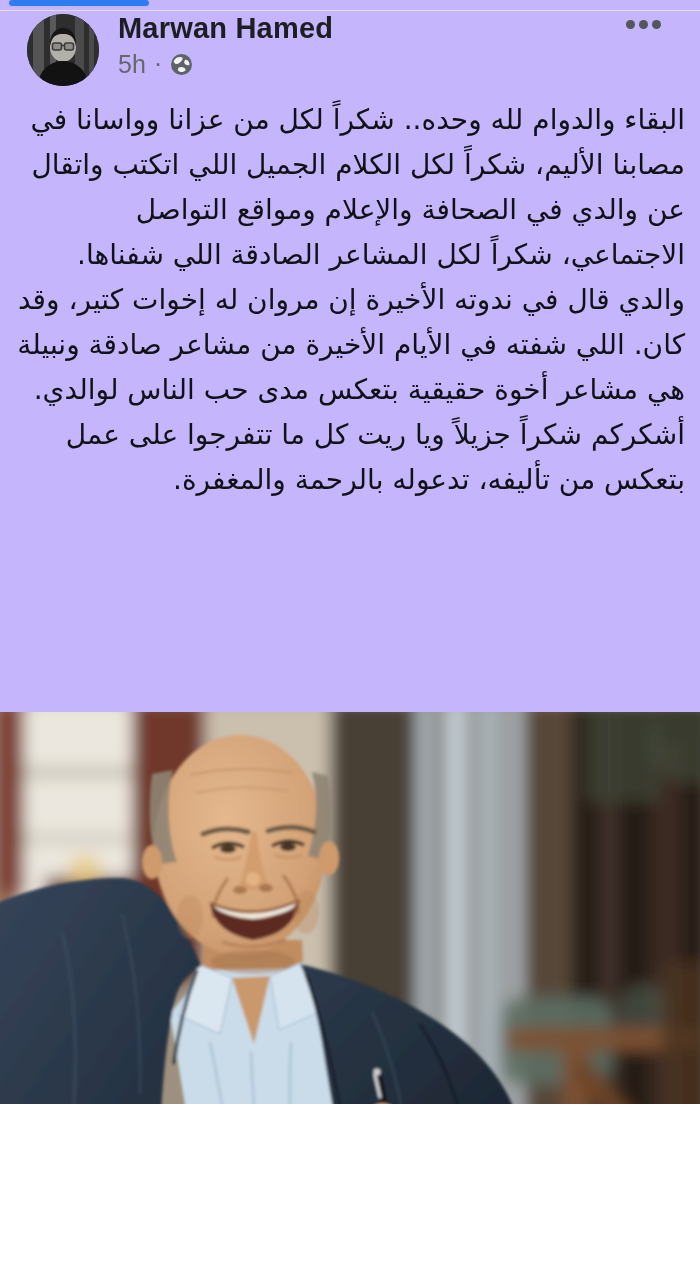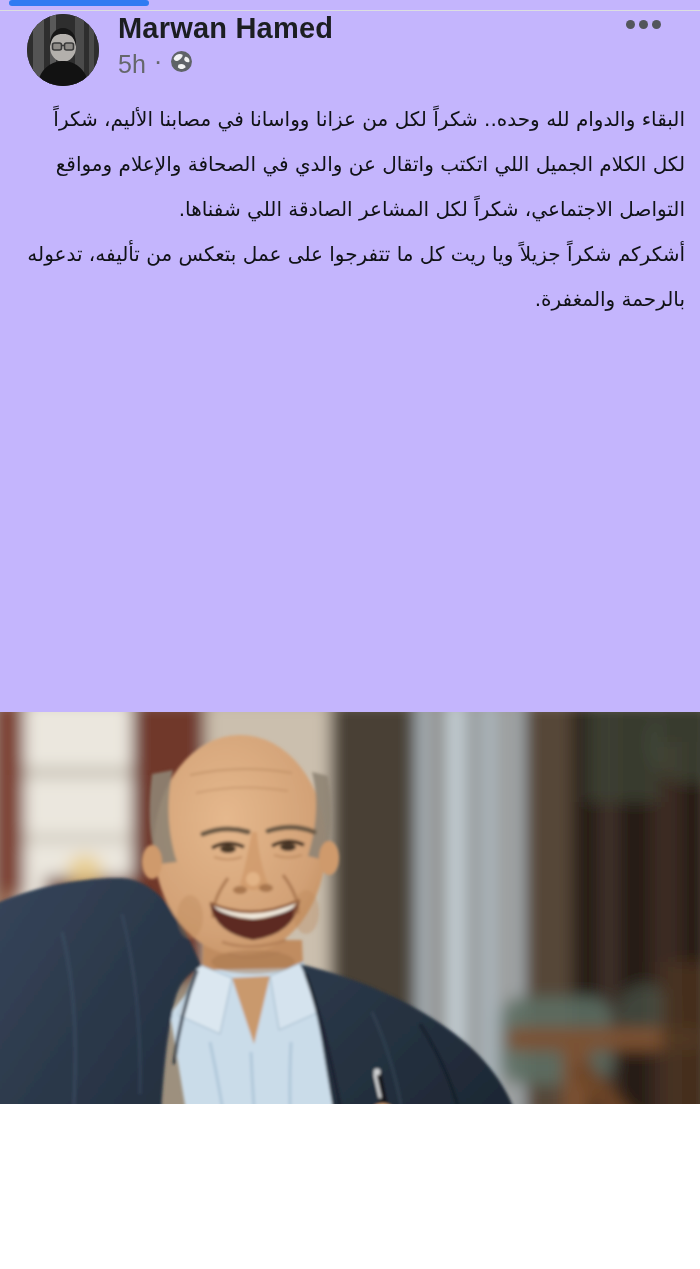--- a/index.html
+++ b/index.html
@@ -6,29 +6,29 @@
   #screen{position:relative;width:700px;height:1104px;background:#c4b5fd;overflow:hidden;
           font-family:"Liberation Sans","DejaVu Sans",sans-serif;}
 
   
   .progress-strip{position:absolute;left:9px;top:0;width:140px;height:6px;border-radius:3px;background:#2f7bf2;}
   .top-hairline{position:absolute;left:0;top:10px;width:700px;height:1px;background:#dcdee0;}
 
   
   .avatar{position:absolute;left:27px;top:14px;width:72px;height:72px;border-radius:50%;overflow:hidden;background:#2e2e2e;}
   .author-name{position:absolute;left:118px;top:12px;font-size:29px;font-weight:bold;color:#1c1e21;letter-spacing:.2px;}
-  .meta-row{position:absolute;left:118px;top:50px;display:flex;align-items:flex-start;gap:8px;color:#65676b;font-size:25px;}
+  .meta-row{position:absolute;left:118px;top:50px;display:flex;align-items:center;gap:8px;color:#65676b;font-size:25px;}
   .meta-sep{font-size:26px;line-height:1;position:relative;top:-2px;}
   .globe{width:23px;height:23px;display:block;}
   .menu-dots{position:absolute;left:626px;top:20px;display:flex;gap:4px;cursor:pointer;}
   .menu-dots span{width:9px;height:9px;border-radius:50%;background:#53565c;display:block;}
 
   
   .post-text{position:absolute;left:15px;top:97px;width:670px;direction:rtl;text-align:right;
-             font-family:"DejaVu Sans",sans-serif;font-size:20px;line-height:45px;color:#101216;}
+             font-family:"DejaVu Sans",sans-serif;font-size:28px;line-height:45px;color:#101216;}
   .post-text p{margin:0;padding:0;}
 
   
   .post-photo{position:absolute;left:0;top:712px;width:700px;height:472px;overflow:hidden;background:#9d907e;}
   .post-photo svg{display:block;}
 
   
   .navbar{position:absolute;left:0;top:1184px;width:700px;height:85px;background:#fbfbfc;}
   .nav-btn{position:absolute;background:transparent;border:none;padding:0;cursor:pointer;}
   .hamburger{left:166px;top:31px;width:28px;height:22px;display:flex;flex-direction:column;justify-content:space-between;}
@@ -74,20 +74,21 @@
   </div>
 
   <div class="menu-dots">
     <span></span>
     <span></span>
     <span></span>
   </div>
 
   <div class="post-text" dir="rtl">
     <p>البقاء والدوام لله وحده.. شكراً لكل من عزانا وواسانا في مصابنا الأليم، شكراً لكل الكلام الجميل اللي اتكتب واتقال عن والدي في الصحافة والإعلام ومواقع التواصل الاجتماعي، شكراً لكل المشاعر الصادقة اللي شفناها.</p>
+    <p>والدي قال في ندوته الأخيرة إن مروان له إخوات كتير، وقد كان. اللي شفته في الأيام الأخيرة من مشاعر صادقة ونبيلة هي مشاعر أخوة حقيقية بتعكس مدى حب الناس لوالدي.</p>
     <p>أشكركم شكراً جزيلاً ويا ريت كل ما تتفرجوا على عمل بتعكس من تأليفه، تدعوله بالرحمة والمغفرة.</p>
   </div>
 
   <div class="post-photo">
     <svg width="700" height="472" viewBox="0 0 700 472">
       <defs>
         <filter id="b8" x="-20%" y="-20%" width="140%" height="140%">
             <feGaussianBlur stdDeviation="8"></feGaussianBlur>
           </filter>
         <filter id="b2" x="-10%" y="-10%" width="120%" height="120%">

